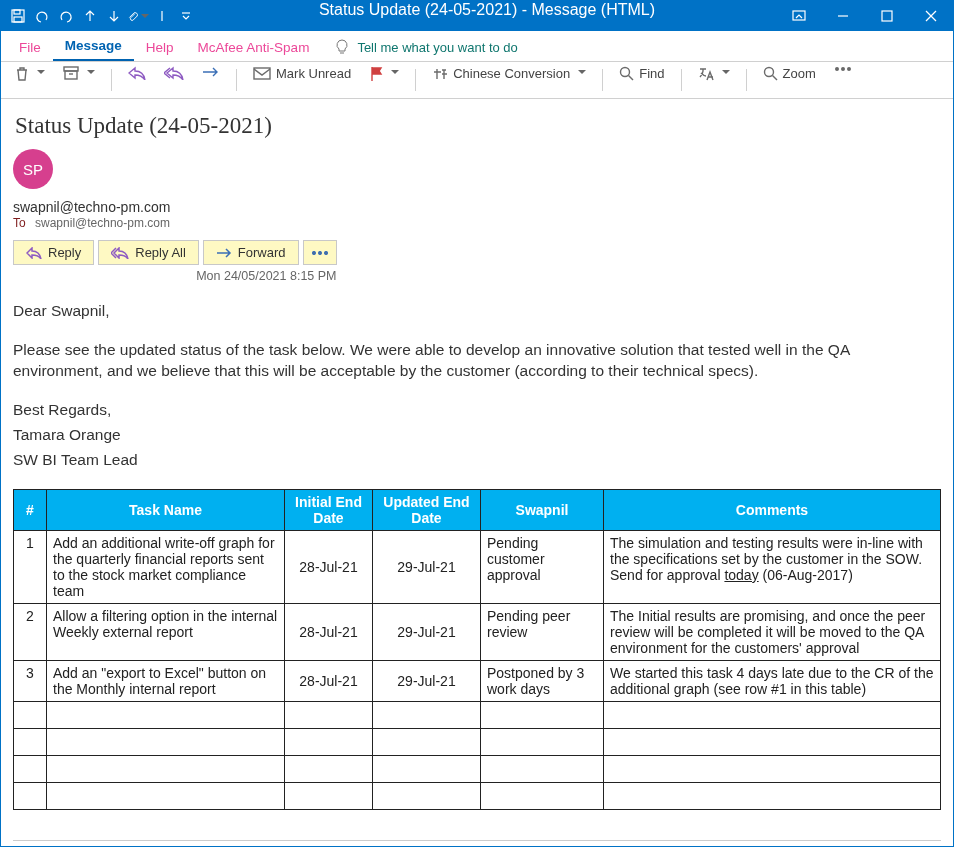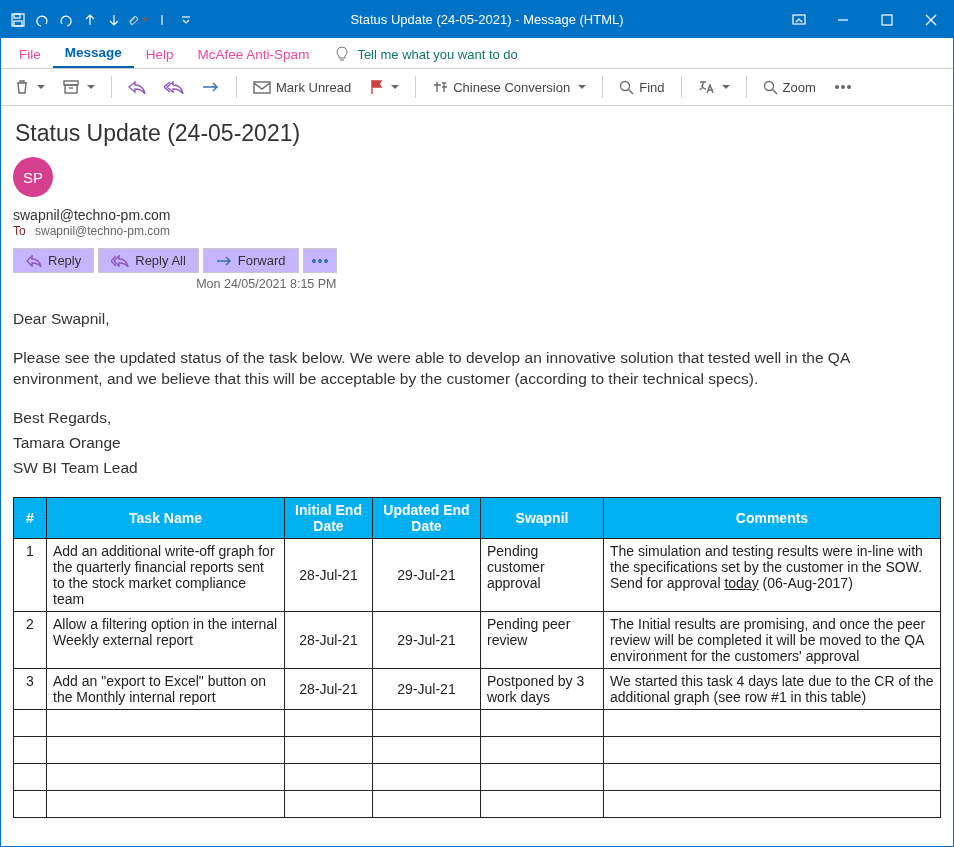--- a/index.html
+++ b/index.html
@@ -8,51 +8,51 @@
     --dark-blue:#2b579a;
     --light:#ffffff;
     --grey-line:#d0d0d0;
     --grey-text:#505050;
     --sel:#c0e0f4;
     --hdr:#00b0f0;
   }
   html,body{margin:0;padding:0;font-family:"Segoe UI",Arial,sans-serif;font-size:13px;color:#222;background:#fff;}
   .window{width:954px;height:847px;border:1px solid var(--blue);box-sizing:border-box;display:flex;flex-direction:column;overflow:hidden;}
   
-  .titlebar{height:37px;background:var(--blue);color:#fff;display:flex;align-items:center;font-size:13px;}
+  .titlebar{height:30px;background:var(--blue);color:#fff;display:flex;align-items:flex-start;font-size:16px;}
   .qat{display:flex;align-items:center;padding-left:6px;gap:2px;}
   .qat .ico,.winbtns .ico{width:22px;height:30px;display:flex;align-items:center;justify-content:center;}
   .titlebar svg{stroke:#fff;fill:none;stroke-width:1.2;}
   .title-center{flex:1;text-align:center;}
   .winbtns{display:flex;}
   .winbtns .ico{width:44px;}
   
   .menubar{height:30px;display:flex;align-items:flex-end;padding:0 6px;border-bottom:1px solid var(--grey-line);gap:0;}
   .menubar .tab{padding:6px 12px;color:#ec4899;font-size:13.5px;}
   .menubar .tab.sel{color:var(--title-blue);border-bottom:2px solid var(--title-blue);font-weight:600;}
   .menubar .bulb{margin-left:14px;display:flex;align-items:center;color:#0f766e;padding-bottom:6px;}
   .menubar .bulb svg{stroke:#777;margin-right:8px;}
   
   .toolbar{height:36px;display:flex;align-items:center;padding:0 8px;border-bottom:1px solid var(--grey-line);gap:6px;color:#444;}
-  .tb-btn{display:flex;align-items:center;gap:5px;padding:3px 6px;height:28px;}
+  .tb-btn{display:flex;gap:5px;padding:3px 6px;height:28px;}
   .tb-sep{width:1px;height:22px;background:var(--grey-line);margin:0 4px;}
   .tb-btn svg{stroke:#6b6b6b;fill:none;stroke-width:1.4;}
   .caret::after{content:"";border:4px solid transparent;border-top-color:#666;margin-left:3px;margin-top:4px;}
   
   .mailbody{flex:1;overflow:auto;padding:10px 12px 20px 12px;}
-  .subject{font-size:23px;color:#333;margin:4px 0 10px 2px;}
+  .subject{font-size:23px;color:#333;margin:4px 0 10px 2px;font-family:Liberation Serif, serif;}
   .hdr-row{display:flex;align-items:flex-start;gap:10px;flex-direction:column;}
   .avatar{width:40px;height:40px;border-radius:50%;background:#d63f8e;color:#fff;display:flex;align-items:center;justify-content:center;font-size:15px;flex:0 0 40px;}
   .from{flex:1;}
   .from .email{color:#333;font-size:14px;}
   .from .to{color:#666;font-size:12px;margin-top:1px;}
   .from .to .lbl{color:#7f1d1d;margin-right:6px;}
   .actions{display:flex;flex-direction:column;align-items:flex-end;gap:4px;}
   .act-row{display:flex;gap:4px;}
-  .act-btn{border:1px solid #c8c8c8;padding:4px 12px;display:flex;align-items:center;gap:6px;font-size:13px;color:#333;background:#c4b5fd;}
+  .act-btn{border:1px solid #c8c8c8;padding:4px 12px;display:flex;align-items:center;gap:6px;font-size:13px;color:#333;background:#fef9c3;}
   .act-btn svg{stroke:#3b6fb6;fill:none;stroke-width:1.5;}
   .timestamp{color:#666;font-size:12.5px;}
   .content{margin-top:18px;font-size:15.5px;line-height:1.35;color:#333;}
   .content p{margin:0 0 4px 0;}
   .content .gap{height:14px;}
   
   table.tasks{border-collapse:collapse;width:100%;margin-top:18px;font-size:14px;}
   table.tasks th{background:var(--hdr);color:#fff;font-weight:700;padding:4px 6px;border:1px solid #222;text-align:center;vertical-align:middle;}
   table.tasks td{border:1px solid #222;padding:4px 6px;vertical-align:top;}
   table.tasks td.center{text-align:center;vertical-align:middle;}

